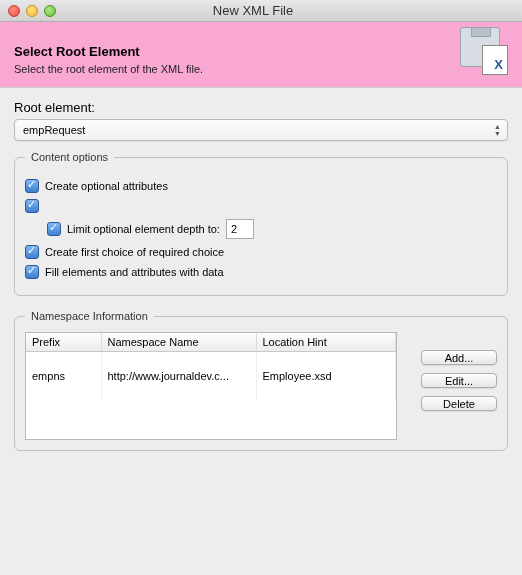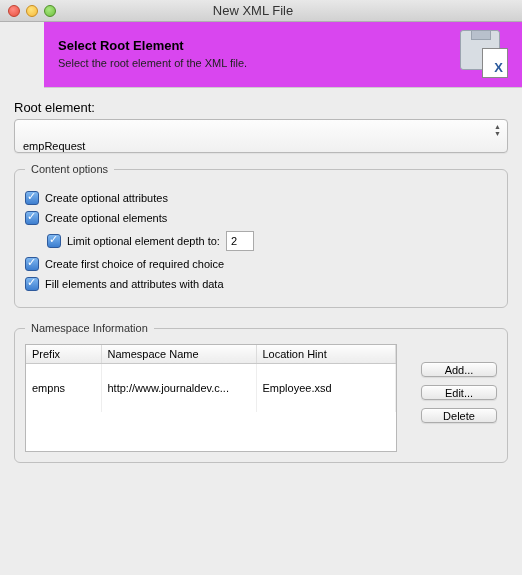--- a/index.html
+++ b/index.html
@@ -27,28 +27,27 @@
   display: inline-block;
 }
 .tl-close { background: radial-gradient(circle at 40% 35%, #ff8b82, #e8503f); border:1px solid #c14030;}
 .tl-min { background: radial-gradient(circle at 40% 35%, #ffe27a, #f6b93e); border:1px solid #c98d20;}
 .tl-max { background: radial-gradient(circle at 40% 35%, #a7e87f, #6fbf3e); border:1px solid #4f8f28;}
 .titlebar-title {
   position: absolute; left: 0; right: 16px; text-align: center;
   font-size: 13px; color: #333;
 }
 .header {
-  background: #d946ef;
+  background: #f9a8d4;
   border-bottom: 1px solid #ccc;
   padding: 10px 14px 12px 14px;
   display: flex;
   justify-content: space-between;
-  align-items: center;
+  align-items: flex-end;
   height: 66px;
-  margin-left: 44px;
 }
 .header h1 { font-size: 13px; font-weight: bold; margin-bottom: 4px; }
 .header p { font-size: 11px; color: #222; }
 .header-icon { width: 48px; height: 48px; position: relative; }
 .header-icon .disk {
   width: 40px; height: 40px; background:#d8dde3;
   border:1px solid #9aa3af; border-radius:3px;
   position:absolute; top:0; left:0;
 }
 .header-icon .disk::before {
@@ -60,26 +59,26 @@
   background:#fff; border:1px solid #888;
 }
 .header-icon .xfile::after {
   content:"X"; color:#2b5a9c; font-weight:bold; font-size:13px;
   position:absolute; bottom:2px; right:4px;
 }
 .content { padding: 12px 14px 8px 14px; }
 .label-row { margin-bottom: 4px; font-size: 13px; }
 .dropdown {
   width: 100%;
-  height: 34px;
+  height: 22px;
   background: linear-gradient(#fdfdfd,#f0f0f0);
   border: 1px solid #b8b8b8;
   border-radius: 4px;
   display: flex;
-  align-items: flex-end;
+  align-items: center;
   padding: 0 8px;
   box-shadow: 0 1px 1px rgba(0,0,0,0.05);
   position: relative;
   margin-bottom: 10px;
 }
 .dropdown .chevs {
   position:absolute; right:6px; top:3px; font-size:7px; color:#555; line-height:7px;
 }
 fieldset {
   border: 1px solid #c0c0c0;
@@ -180,21 +179,20 @@
   </div>
 
   <fieldset>
     <legend>Content options</legend>
     <div class="opt-row">
       <input type="checkbox" checked="" style="">
       <span>Create optional attributes</span>
     </div>
     <div class="opt-row">
       <input type="checkbox" checked="" style="">
-      <span>Create optional elements</span>
     </div>
     <div class="opt-row indent">
       <input type="checkbox" checked="" style="">
       <span>Limit optional element depth to:</span>
       <input class="numbox" value="2" style="">
     </div>
     <div class="opt-row">
       <input type="checkbox" checked="" style="">
       <span>Create first choice of required choice</span>
     </div>

